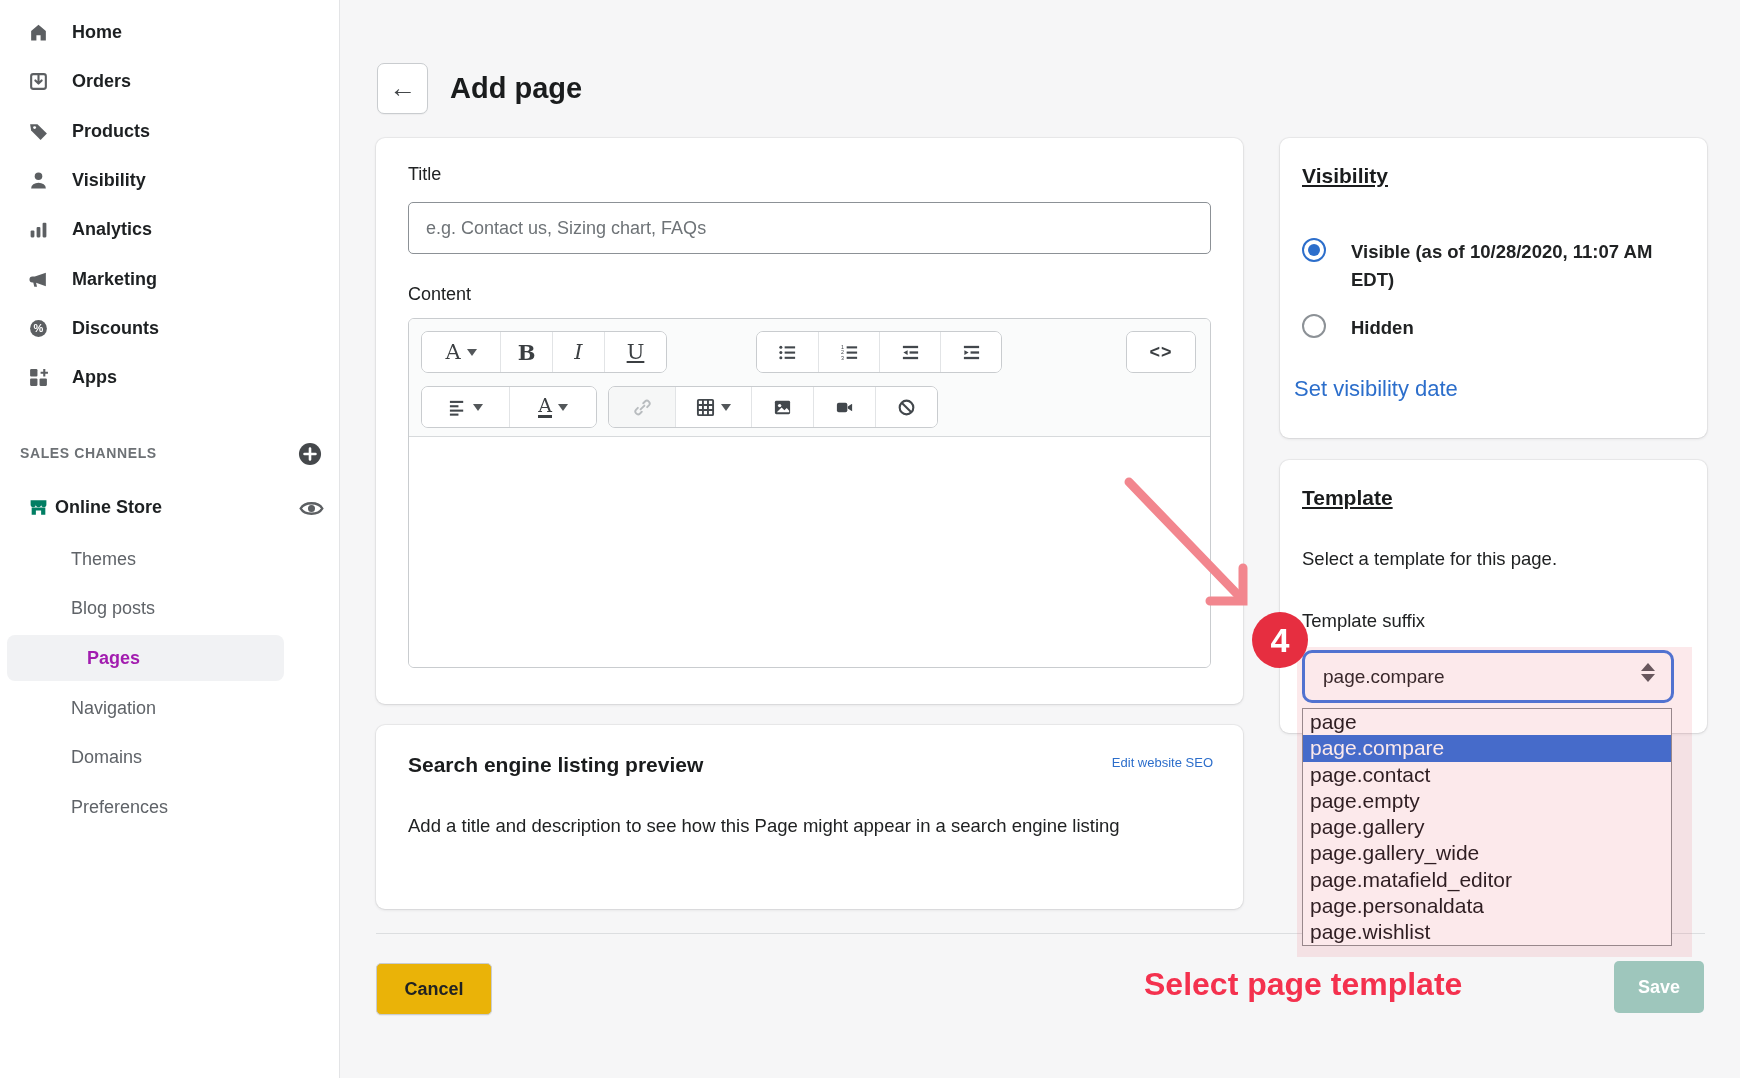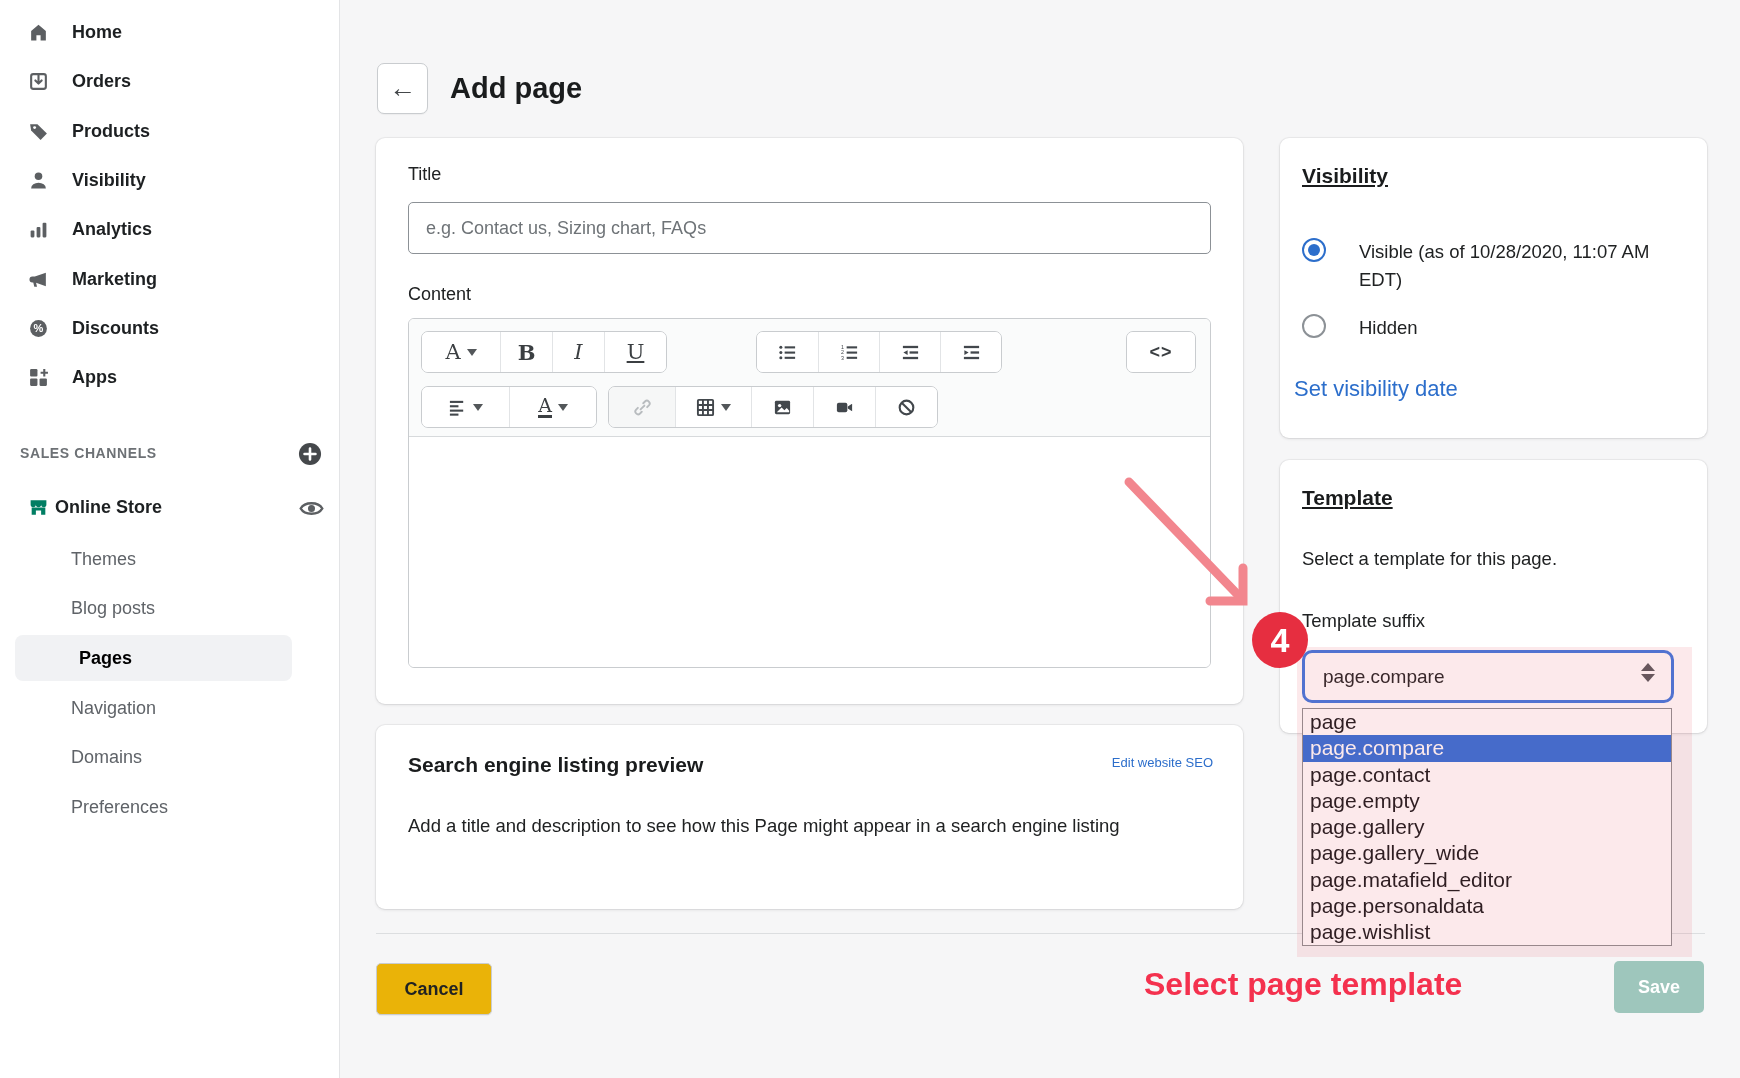--- a/index.html
+++ b/index.html
@@ -11,21 +11,21 @@
   .nav-item { position:absolute; left:0; width:375px; height:49px; display:flex; align-items:center; padding-left:28px; gap:23px; cursor:pointer; }
   .nav-item .lbl { font-size:18px; font-weight:600; color:#1d2022; }
   .icon20 { width:21px; height:21px; flex:0 0 21px; }
   .sales-row { position:absolute; left:0; top:441px; width:340px; height:30px; }
   .sales-lbl { position:absolute; left:20px; top:4px; font-size:14px; font-weight:700; letter-spacing:.6px; color:#6d7175; }
   .plus-circle { position:absolute; left:297px; top:0px; width:26px; height:26px; }
   .os-row { position:absolute; left:0; top:483px; width:340px; height:49px; display:flex; align-items:center; padding-left:28px; gap:6px; }
   .os-row .lbl { font-size:18px; font-weight:600; color:#1d2022; }
   .eye-wrap { position:absolute; left:298px; top:12px; width:27px; height:27px; }
   .subitem { position:absolute; left:0; width:340px; height:46px; display:flex; align-items:center; padding-left:71px; font-size:18px; font-weight:500; color:#5f6368; cursor:pointer; }
-  .subitem.active-pill { left:7px; width:277px; padding-left:64px; background:#f1f2f4; border-radius:8px; color:#000000; font-weight:700;margin-left:8px; }
+  .subitem.active-pill { left:7px; width:277px; padding-left:80px; background:#f1f2f4; border-radius:8px; color:#a21caf; font-weight:700; }
 
   
   .back-btn { position:absolute; left:377px; top:63px; width:51px; height:51px; background:#fff; border:1px solid #c9cccf; border-radius:7px; display:flex; align-items:center; justify-content:center; font-size:27px; color:#44474a; cursor:pointer; box-shadow:0 1px 1px rgba(0,0,0,.04); }
   .page-title { position:absolute; left:450px; top:63px; height:51px; line-height:51px; font-size:29px; font-weight:700; color:#1a1c1d; }
 
   
   .card { position:absolute; background:#fff; border-radius:9px; box-shadow:0 0 0 1px rgba(63,63,68,.06), 0 1px 3px rgba(63,63,68,.14); }
   .card-main { left:376px; top:138px; width:867px; height:566px; }
   .card-seo { left:376px; top:725px; width:867px; height:184px; }
   .card-vis { left:1280px; top:138px; width:427px; height:300px; }
@@ -47,21 +47,21 @@
   .i16 { width:19px; height:19px; }
   .editor-body { position:absolute; left:0; top:118px; width:100%; height:232px; background:#fff; cursor:text; }
 
   
   .seo-h { position:absolute; left:32px; top:28px; font-size:21px; font-weight:700; color:#1a1c1d; }
   .seo-link { position:absolute; right:30px; top:30px; font-size:13px; color:#2c6ecb; cursor:pointer; text-decoration:none; }
   .seo-body { position:absolute; left:32px; top:86px; width:770px; font-size:18.5px; line-height:30px; color:#202223; }
 
   
   .vis-h, .tpl-h { position:absolute; left:22px; top:26px; font-size:21px; font-weight:700; color:#1a1c1d;text-decoration:underline; }
-  .radio-row { position:absolute; left:22px; display:flex; gap:33px; cursor:pointer; }
+  .radio-row { position:absolute; left:22px; display:flex; gap:25px; cursor:pointer;font-weight:bold; }
   .radio { width:24px; height:24px; border-radius:50%; flex:0 0 24px; }
   .radio.on { border:2px solid #2c6ecb; background:#fff; position:relative; }
   .radio.on::after { content:""; position:absolute; left:4px; top:4px; width:12px; height:12px; border-radius:50%; background:#2c6ecb; }
   .radio.off { border:2px solid #8c9196; background:#fff; }
   .radio-lbl { font-size:18.5px; line-height:28px; color:#202223; max-width:335px; }
   .vis-link { position:absolute; left:14px; top:238px; font-size:22px; color:#2c6ecb; cursor:pointer; text-decoration:none; }
 
   
   .tpl-desc { position:absolute; left:22px; top:88px; font-size:18.5px; color:#202223; }
   .tpl-suffix { position:absolute; left:22px; top:150px; font-size:18.5px; color:#202223; }

